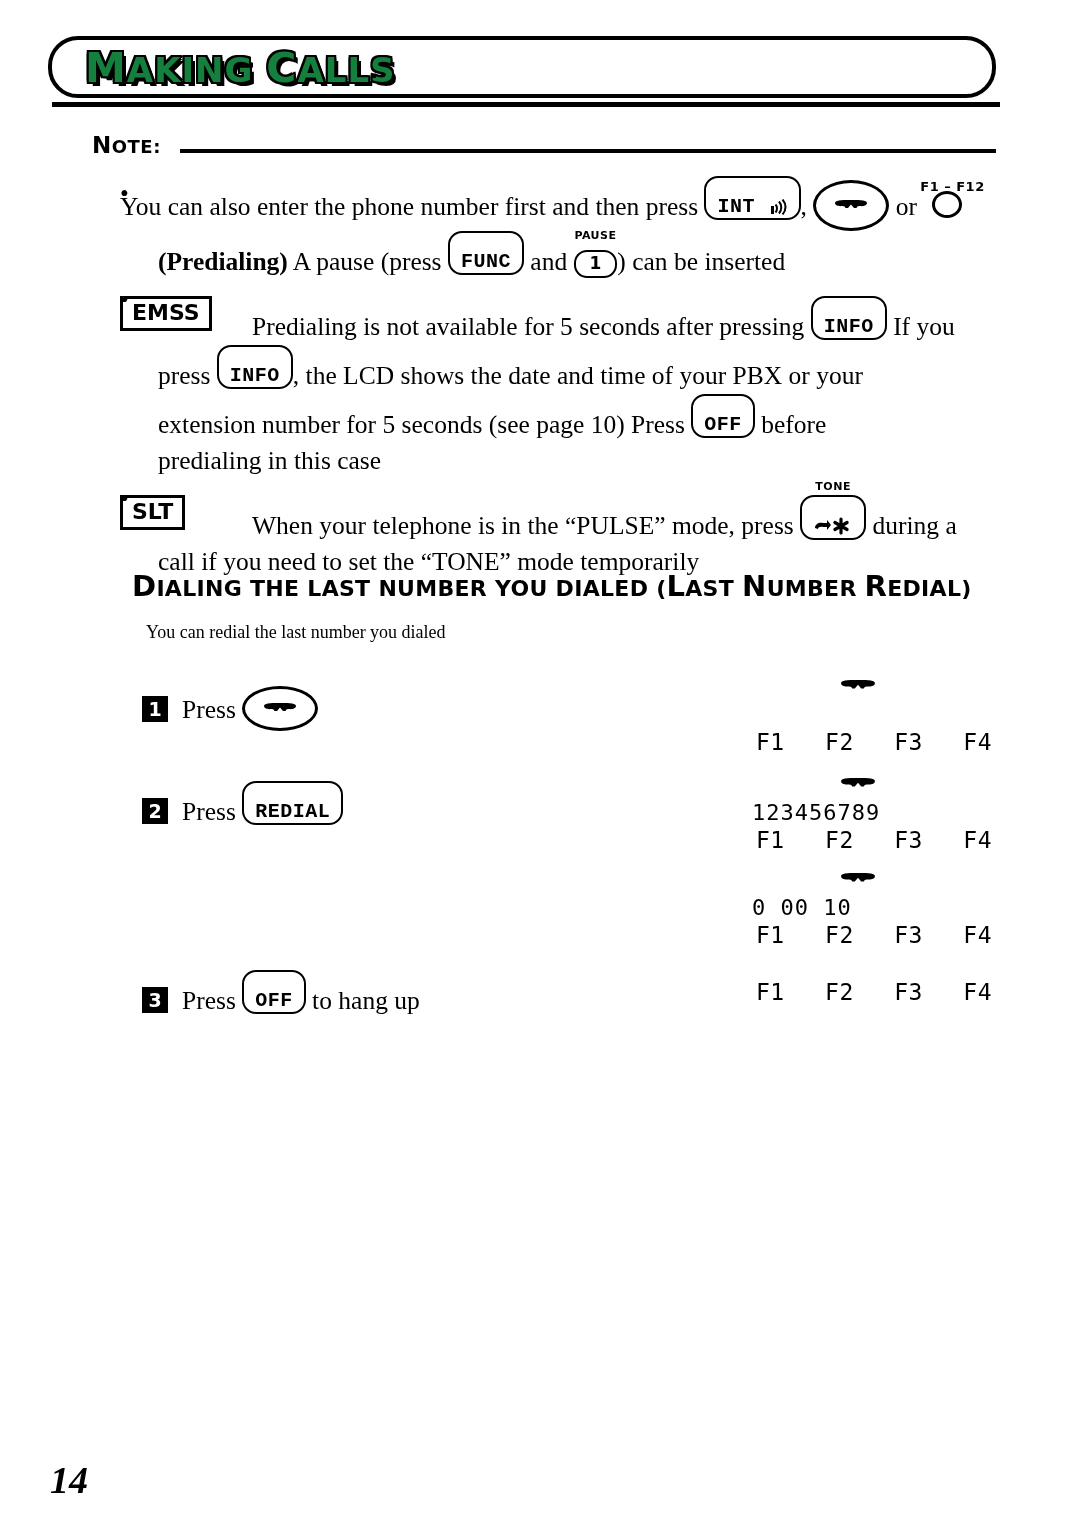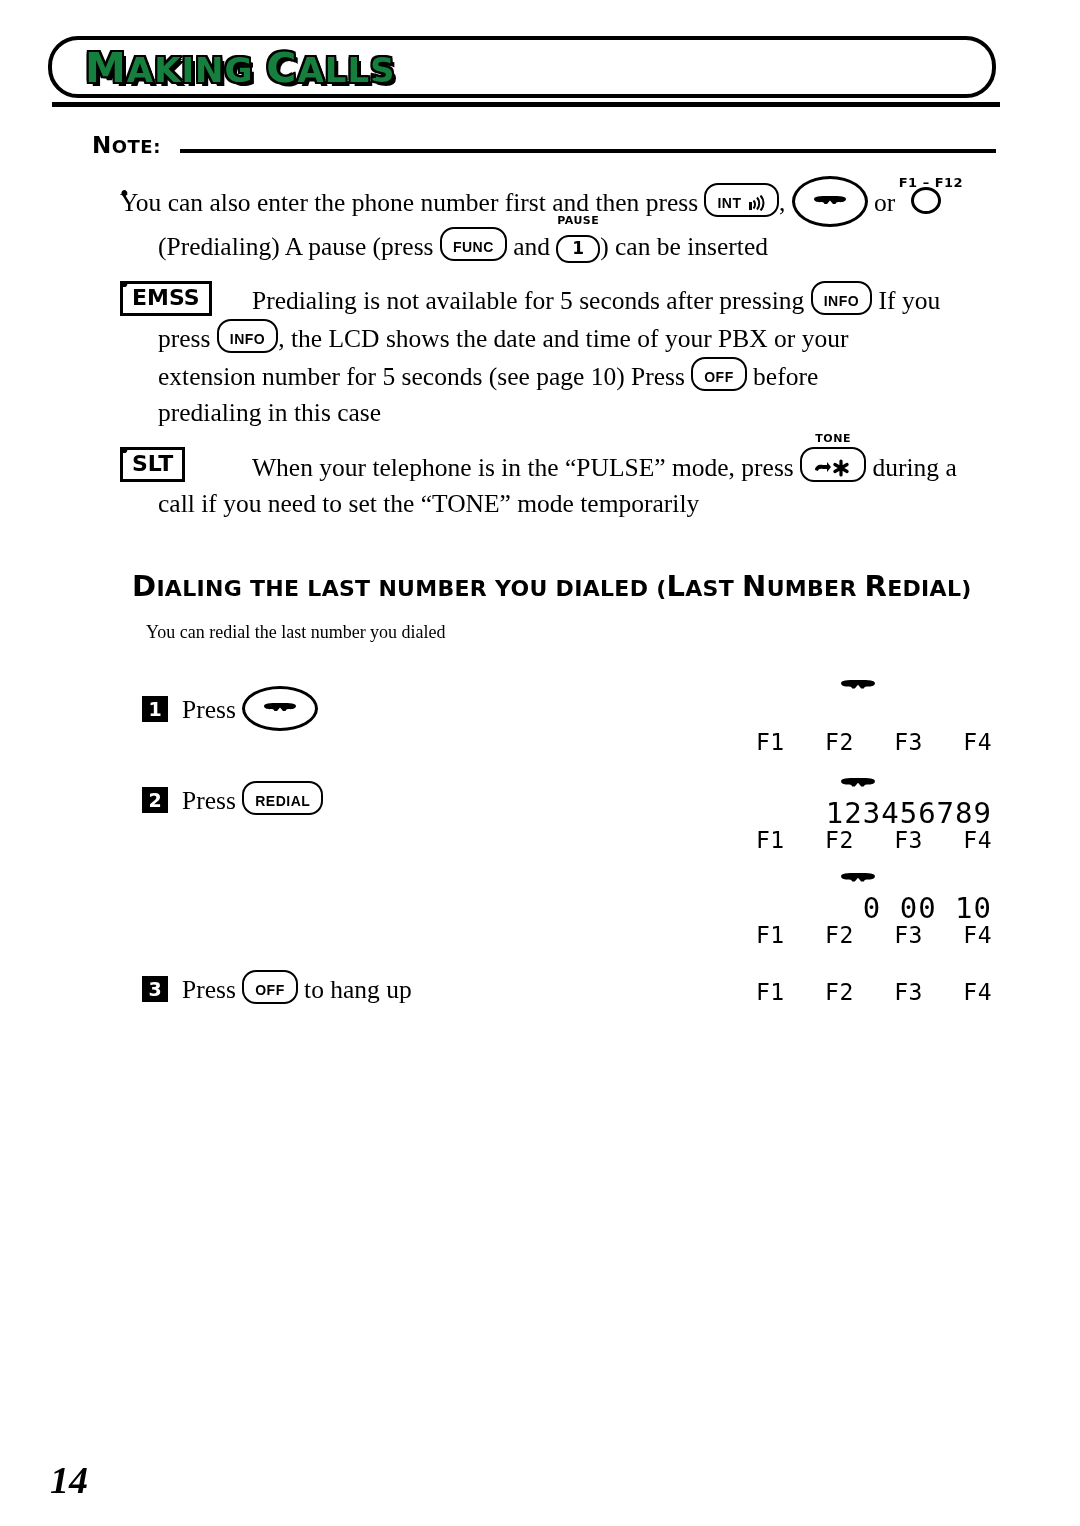--- a/index.html
+++ b/index.html
@@ -107,45 +107,45 @@
   .note-cont {
     display: block;
     padding-left: 38px;
   }
   .note-tag-row { display: block; }
   .note-tag-body {
     display: block;
     padding-left: 132px;
     margin-top: -36px;
   }
-  .bold-italicish { font-weight: 400; text-align: right; }
+  .bold-italicish { font-weight: 700; text-align: right; }
 
   .tagbox {
     display: inline-block;
     border: 3px solid #000;
     font-family: "DejaVu Sans", sans-serif;
     font-weight: 700;
     font-size: 22px;
     line-height: 26px;
     padding: 1px 9px 2px 9px;
     vertical-align: 2px;
     margin-top: 14px;
   }
 
   
   .key {
     display: inline-block;
     border: 2.5px solid #000;
     border-radius: 14px;
-    font-family: Liberation Sans, sans-serif;
-    font-weight: 700;
-    font-size: 14px;
+    font-family: Liberation Mono, monospace;
+    font-weight: 700;
+    font-size: 20px;
     letter-spacing: 0.5px;
     line-height: 17px;
-    padding: 10px 11px 3px 11px;
+    padding: 20px 11px 3px 11px;
     vertical-align: 3px;
     white-space: nowrap;
   }
   .key-wrap {
     display: inline-block;
     position: relative;
     vertical-align: baseline;
   }
   .key-top-label {
     position: absolute;
@@ -297,22 +297,21 @@
     position: relative;
   }
   .lcd-handset {
     position: absolute;
     left: 88px;
     top: 4px;
     width: 36px;
     height: 15px;
   }
   .lcd-number {
-    text-align: right;
-    font-size: 29px;
+    font-size: 22px;
     letter-spacing: 1px;
     line-height: 26px;
     height: 26px;
     padding-right: 6px;
   }
   .lcd-fkeys {
     display: flex;
     justify-content: space-between;
     font-size: 23px;
     letter-spacing: 0.5px;

